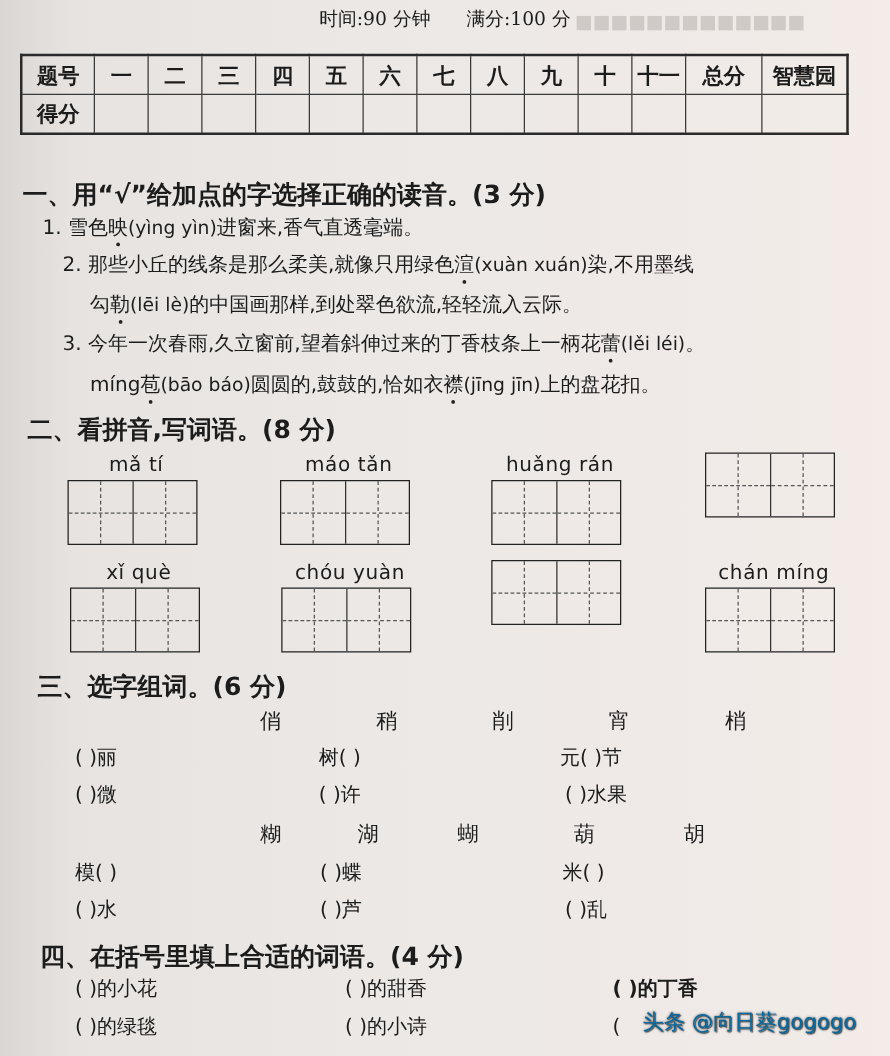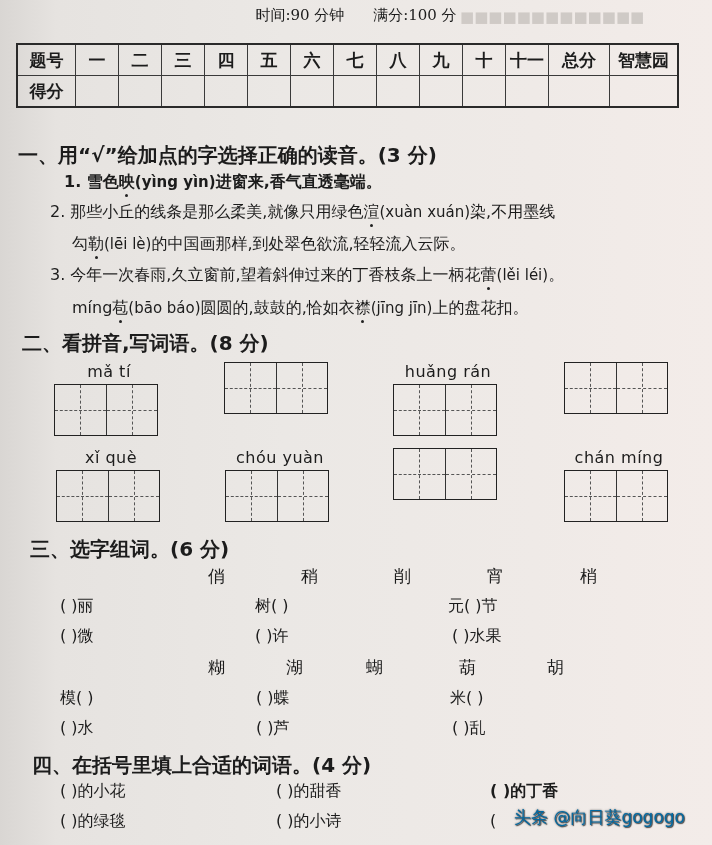--- a/index.html
+++ b/index.html
@@ -88,21 +88,21 @@
     <td></td>
     <td></td>
     <td></td>
     <td></td>
   </tr>
 </tbody>
   </table>
 
 <div class="abs section" style="left:18px;top:142px;">一、用“√”给加点的字选择正确的读音。(3 分)</div>
 
-<div class="abs line" style="left:64px;top:172px;font-weight:bold;">
+<div class="abs line" style="left:34px;top:172px;">
   <span>1. 雪色</span><span class="dot">映</span><span class="py">(yìng   yìn)</span><span>进窗来,香气直透毫端。</span>
 </div>
 
 <div class="abs line" style="left:50px;top:202px;">
   <span>2. 那些小丘的线条是那么柔美,就像只用绿色</span><span class="dot">渲</span><span class="py">(xuàn   xuán)</span><span>染,不用墨线</span>
 </div>
 
 <div class="abs line" style="left:72px;top:234px;">
   <span>勾</span><span class="dot">勒</span><span class="py">(lēi   lè)</span><span>的中国画那样,到处翠色欲流,轻轻流入云际。</span>
 </div>
@@ -118,20 +118,21 @@
 <div class="abs section" style="left:22px;top:330px;">二、看拼音,写词语。(8 分)</div>
 
 <div class="grid-item" style="left:54px;top:362px;">
   <div class="grid-py">mǎ     tí</div>
   <div class="grid-box">
       <div class="cell"></div>
       <div class="cell"></div>
     </div>
 </div>
 <div class="grid-item" style="left:224px;top:362px;">
+  <div class="grid-py">máo  tǎn</div>
   <div class="grid-box">
       <div class="cell"></div>
       <div class="cell"></div>
     </div>
 </div>
 <div class="grid-item" style="left:393px;top:362px;">
   <div class="grid-py">huǎng rán</div>
   <div class="grid-box">
       <div class="cell"></div>
       <div class="cell"></div>

